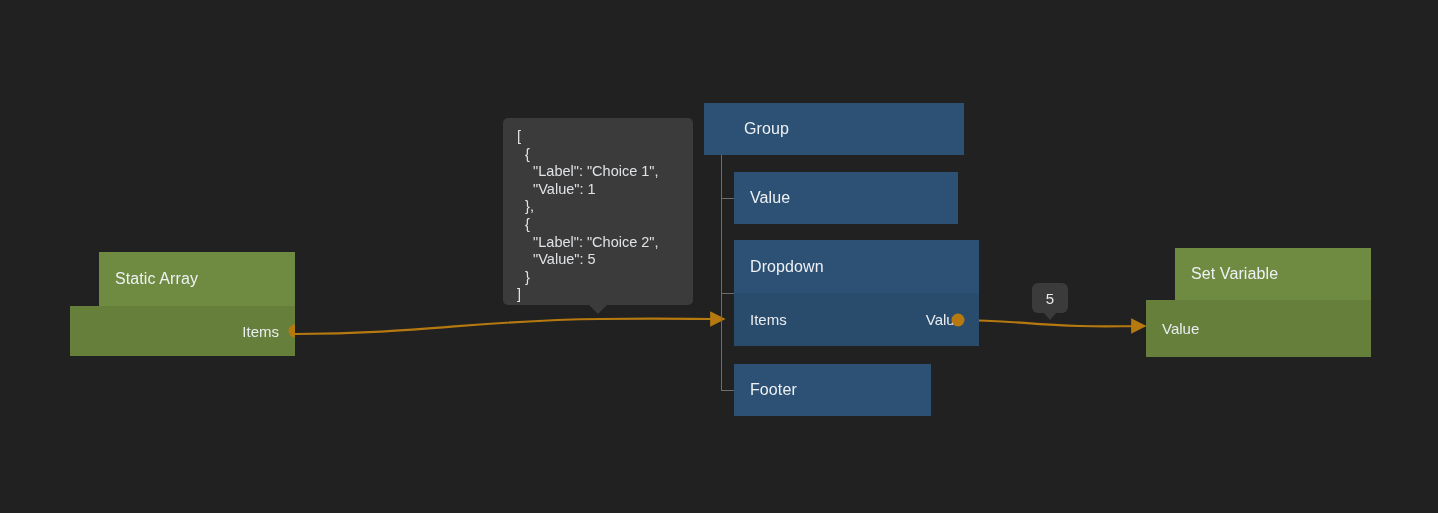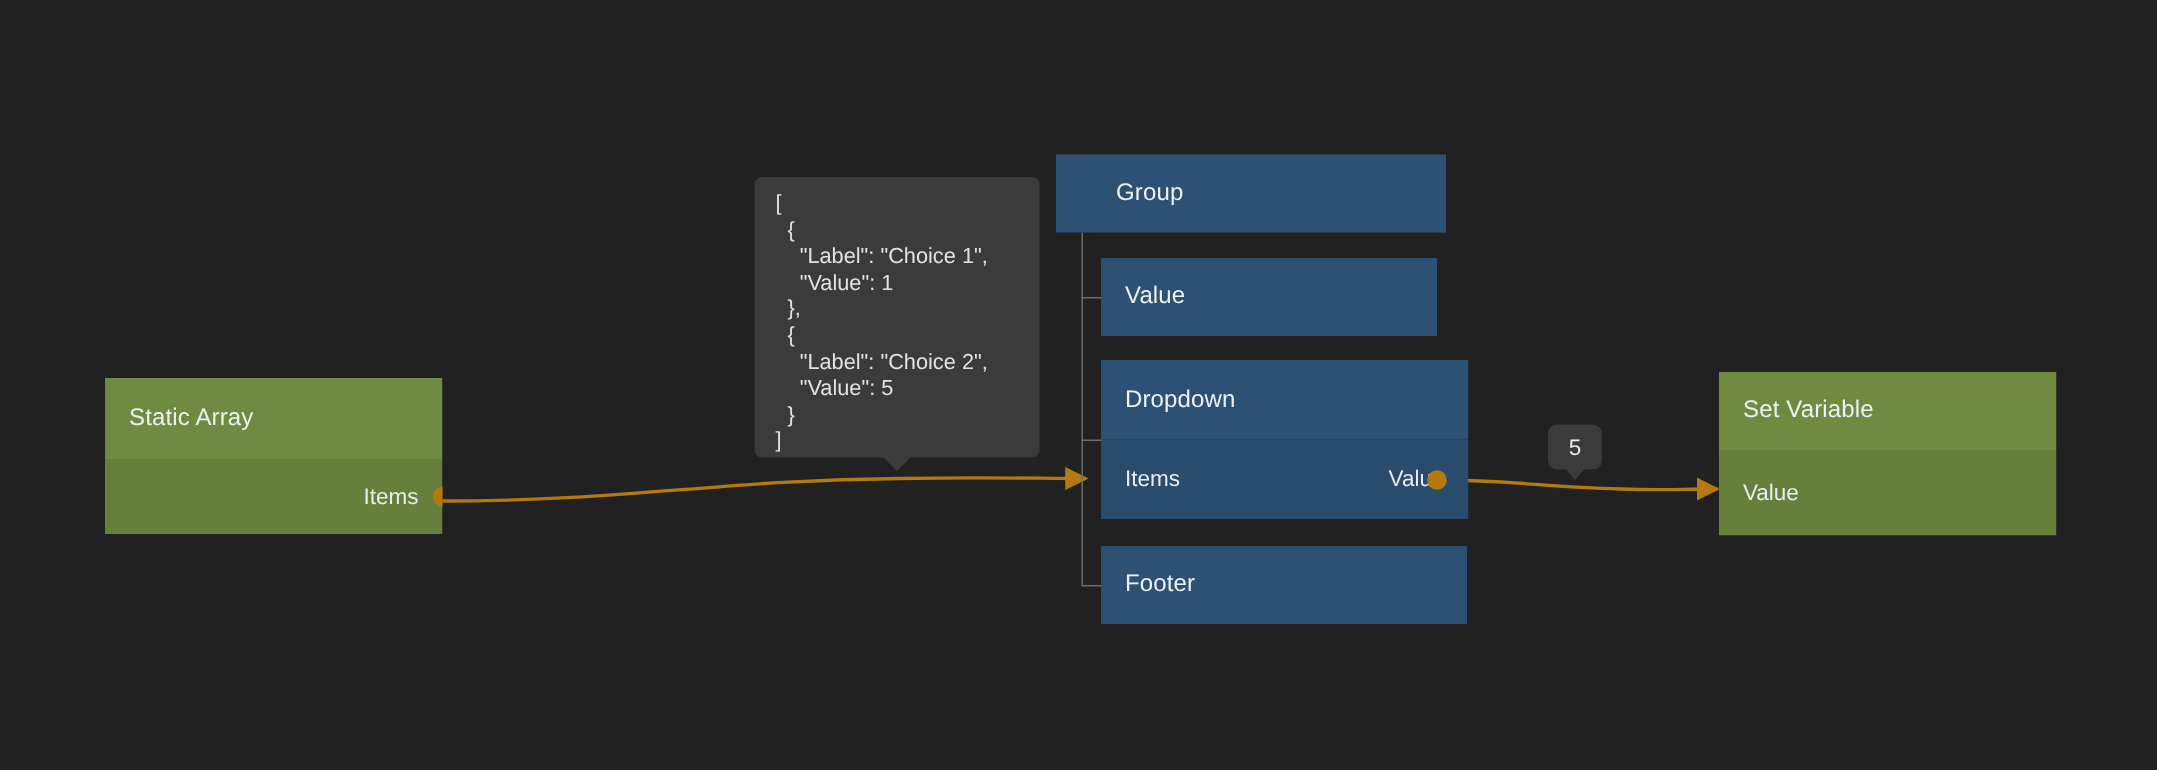--- a/index.html
+++ b/index.html
@@ -55,21 +55,21 @@
     justify-content: space-between;
     padding: 0 16px;
     font-size: 15px;
     color: #e9edf1;
     height: 100%;
   }
   .port-label-in  { text-align: left; }
   .port-label-out { text-align: right; margin-left: auto; }
 
   
-  .node-green .node-title { background: #6f8b42; }
+  .node-green .node-title { background: #6f8b42; margin-left: 29px; }
   .node-green .node-body  { background: #66803c; }
 
   
   .node-blue .node-title { background: #2d5174; }
   .node-blue .node-body  { background: #2a4c6c; }
   .node-blue.solid       { background: #2d5174; }
 
   
   .port-dot {
     position: absolute;
@@ -206,21 +206,21 @@
     <div class="node-title" style="height:53px;">Dropdown</div>
     <div class="node-body" style="height:53px;">
       <div class="port-row">
         <span class="port-label-in">Items</span>
         <span class="port-label-out">Value</span>
       </div>
       <span class="port-dot" style="left:224px; top:27px;"></span>
     </div>
   </div>
 
-  <div class="node node-blue solid" style="left:734px; top:364px; width:244px; height:52px;">
+  <div class="node node-blue solid" style="left:734px; top:364px; width:197px; height:52px;">
     <div class="node-title" style="height:52px;">Footer</div>
   </div>
 
   <div class="badge" style="left:1032px; top:283px; width:36px;">
     <span>5</span>
     <span class="badge-arrow"></span>
   </div>
 
   <div class="node node-green" style="left:1146px; top:248px; width:225px; height:109px;">
     <div class="node-title" style="height:52px;text-align:center;">Set Variable</div>

